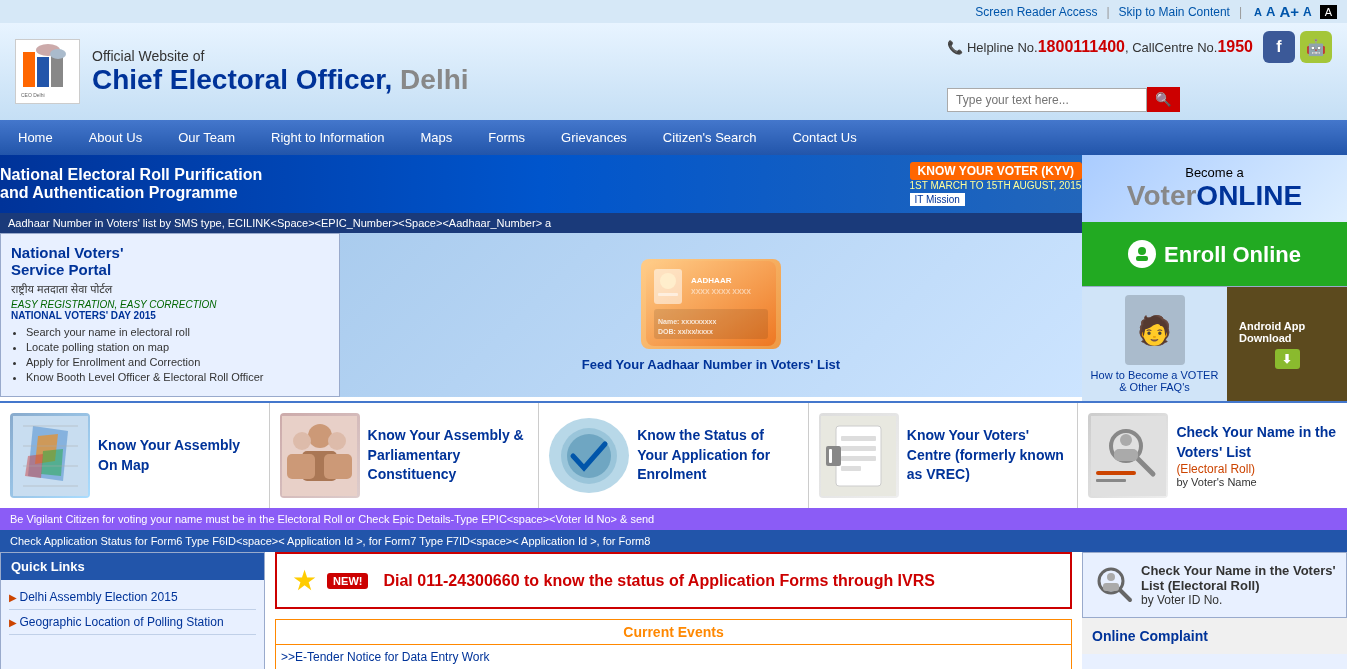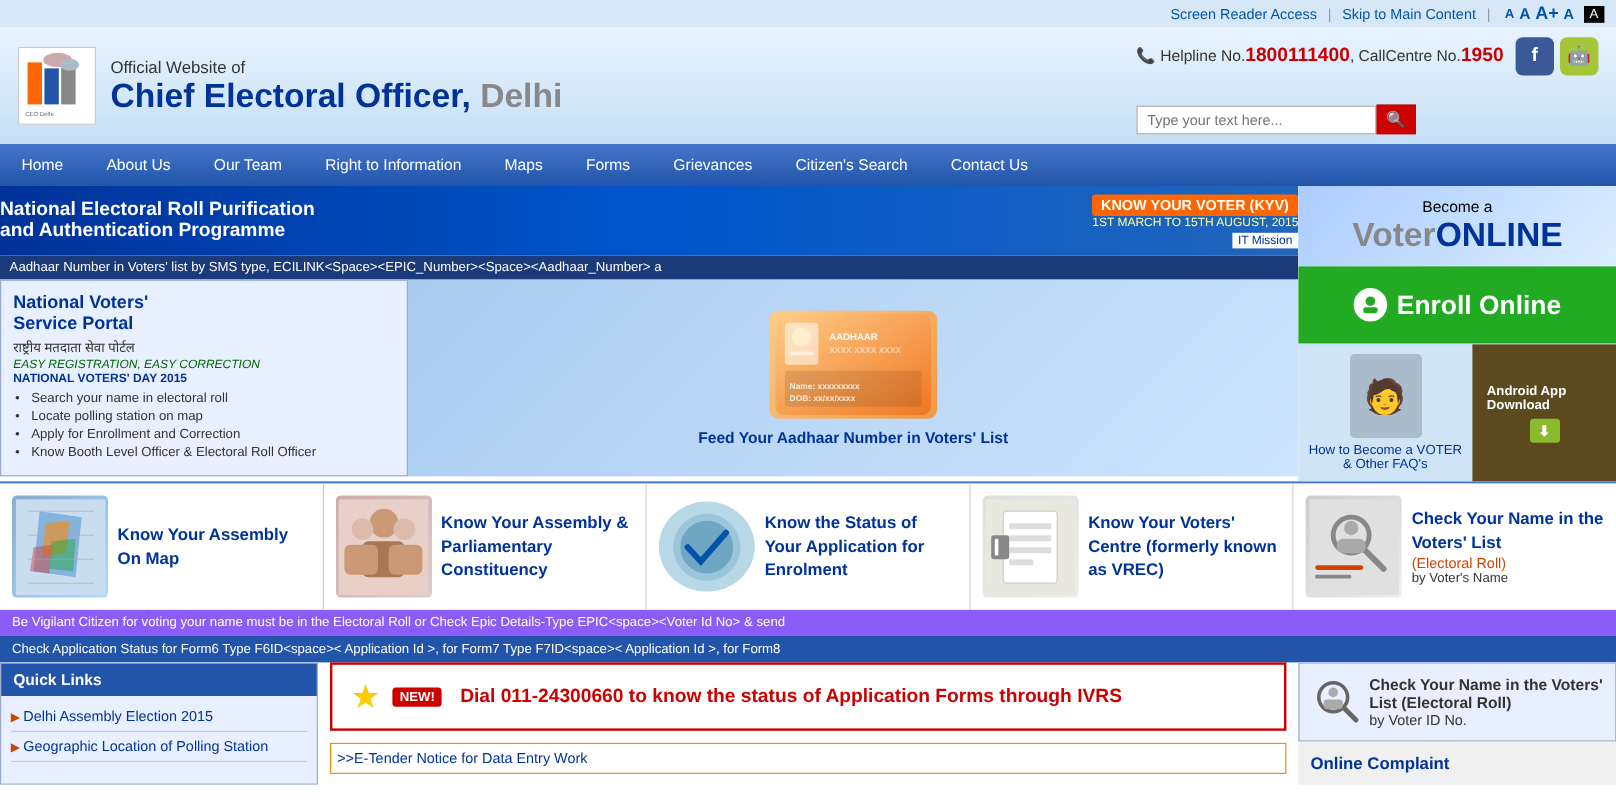--- a/index.html
+++ b/index.html
@@ -398,21 +398,21 @@
 </nav>
 
 <div class="banner-section">
   <div class="banner-left">
 
     <div style="background: linear-gradient(to right, #003399, #0055cc, #2266bb); height:58px; display:flex; align-items:center; justify-content:space-between; padding:5px 0;">
       <div>
         <div style="color:#fff;font-size:16px;font-weight:bold;">National Electoral Roll Purification</div>
         <div style="color:#fff;font-size:16px;font-weight:bold;">and Authentication Programme</div>
       </div>
-      <div style="text-align:right;">
+      <div style="text-align:left;">
         <div style="background:#ff6600;color:#fff;font-weight:bold;font-size:12px;padding:2px 8px;border-radius:3px;">KNOW YOUR VOTER (KYV)</div>
         <div style="color:#ffff99;font-size:10px;">1ST MARCH TO 15TH AUGUST, 2015</div>
         <div style="background:#fff;color:#003399;font-size:10px;padding:1px 5px;display:inline-block;margin-top:2px;">IT Mission</div>
       </div>
     </div>
 
     <div class="scroll-banner">
       <span class="scroll-text">Aadhaar Number in Voters' list by SMS type, ECILINK&lt;Space&gt;&lt;EPIC_Number&gt;&lt;Space&gt;&lt;Aadhaar_Number&gt; a</span>
     </div>
 
@@ -579,20 +579,21 @@
     </ul>
   </div>
 
   <div class="main-content">
     <div class="ivrs-box">
       <span class="new-star">★</span>
       <span class="new-badge">NEW!</span>
       <span class="ivrs-text">Dial 011-24300660 to know the status of Application Forms through IVRS</span>
     </div>
     <div class="current-events-box">
+      <div class="current-events-title">Current Events</div>
       <div class="current-events-list">
         <a href="#">&gt;&gt;E-Tender Notice for Data Entry Work</a>
       </div>
     </div>
   </div>
 
   <div class="right-widget">
     <div class="voter-name-box">
       <svg width="40" height="40" viewBox="0 0 40 40" style="float:left;margin-right:8px;">
         <circle cx="18" cy="18" r="12" fill="none" stroke="#666" stroke-width="3"></circle>

